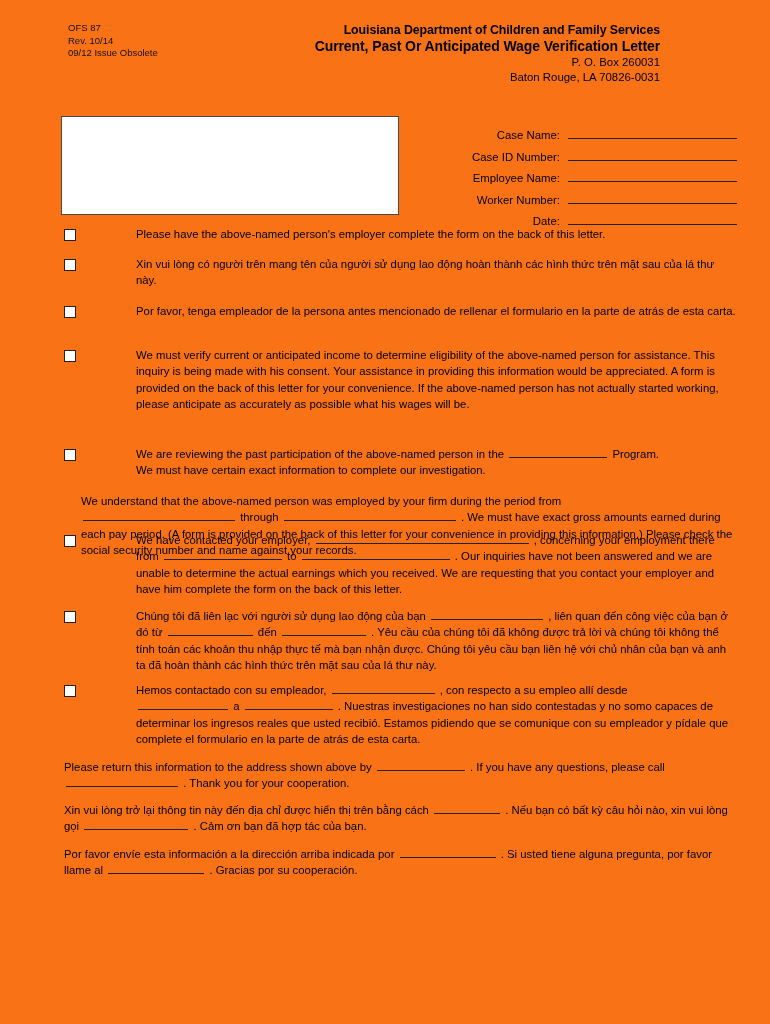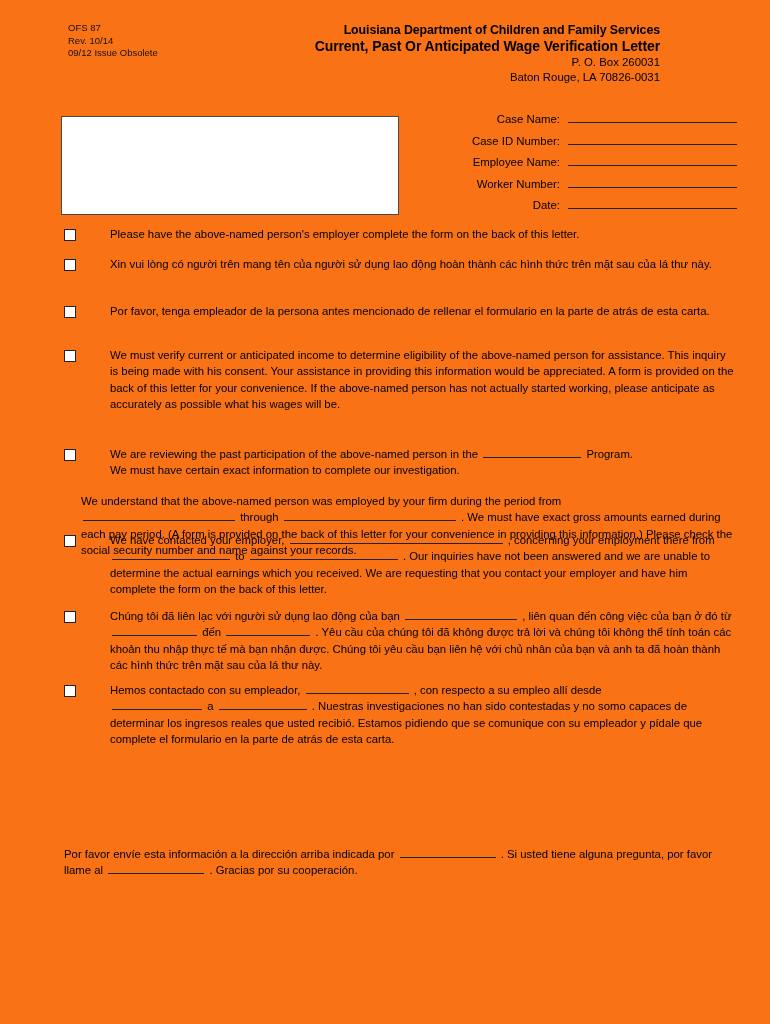--- a/index.html
+++ b/index.html
@@ -65,21 +65,21 @@
     position: absolute;
     left: 61px; top: 116px;
     width: 336px; height: 97px;
     border: 1px solid #4a4a4a;
     background: #fff;
   }
 
   
   .caseinfo {
     position: absolute;
-    left: 452px; top: 108px;
+    left: 452px; top: 124px;
     width: 285px;
   }
   .caserow {
     display: flex;
     align-items: baseline;
     height: 21.5px;
   }
   .caselabel {
     width: 108px;
     text-align: right;
@@ -108,21 +108,21 @@
   .cbox {
     flex: 0 0 auto;
     width: 10px;
     height: 10px;
     border: 1.2px solid #222;
     margin-top: 2.5px;
     margin-right: 0;
     background: #fff;
   }
   .cbtext {
-    margin-left: 10px;
+    margin-left: 36px;
     flex: 1;
     padding-left: 24px;
   }
   .indent {
     margin-left: 17px;
   }
   .para {
     font-size: 11.35px;
     line-height: 16.4px;
   }
@@ -284,21 +284,35 @@
         <span class="blank b-semp"></span>
         <span>, con respecto a su empleo allí desde</span><br>
         <span class="blank b-sfrom"></span>
         <span>a</span>
         <span class="blank b-sto"></span>
         <span>.  Nuestras investigaciones no han sido contestadas y no somo capaces de determinar los ingresos reales que usted recibió.  Estamos pidiendo que se comunique con su empleador y pídale que complete el formulario en la parte de atrás de esta carta.</span>
       </div>
     </div>
   </div>
 
-
+  <div class="block" style="top:759px;">
+    <span>Please return this information to the address shown above by</span>
+    <span class="blank b-date"></span>
+    <span>.  If you have any questions, please call</span>
+    <span class="blank b-phone"></span>
+    <span>.  Thank you for your cooperation.</span>
+  </div>
+
+  <div class="block" style="top:802px;">
+    <span>Xin vui lòng trở lại thông tin này đến địa chỉ được hiển thị trên bằng cách</span>
+    <span class="blank b-vdate"></span>
+    <span>.  Nếu bạn có bất kỳ câu hỏi nào, xin vui lòng gọi</span>
+    <span class="blank b-vphone"></span>
+    <span>.  Cảm ơn bạn đã hợp tác của bạn.</span>
+  </div>
 
   <div class="block" style="top:846px;">
     <span>Por favor envíe esta información a la dirección arriba indicada por</span>
     <span class="blank b-sdate"></span>
     <span>.  Si usted tiene alguna pregunta, por favor llame al</span>
     <span class="blank b-sphone"></span>
     <span>.  Gracias por su cooperación.</span>
   </div>
 
 

